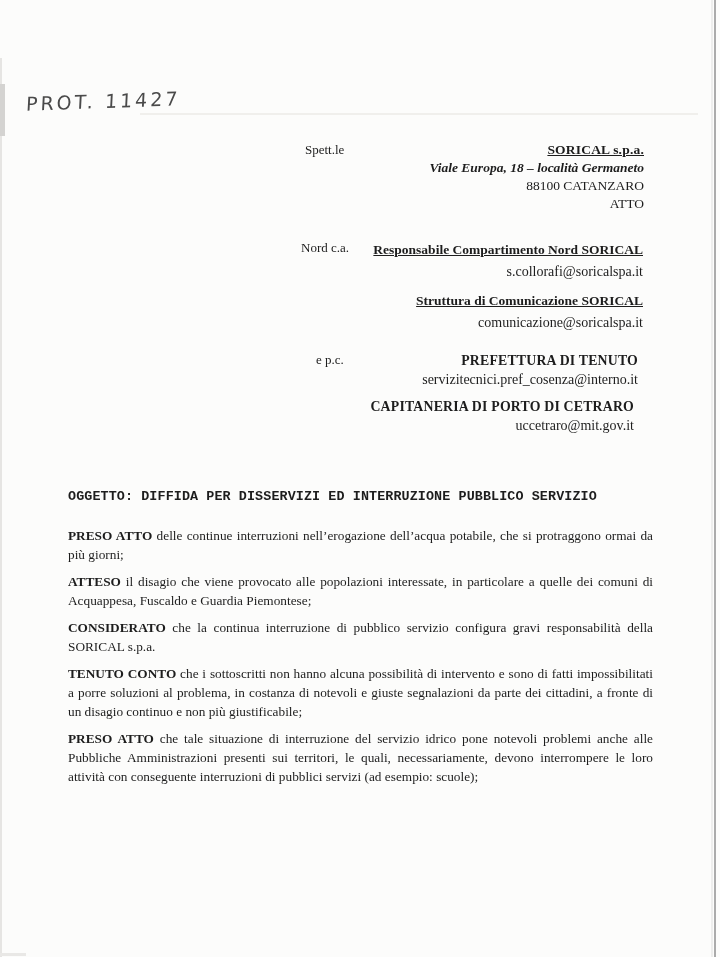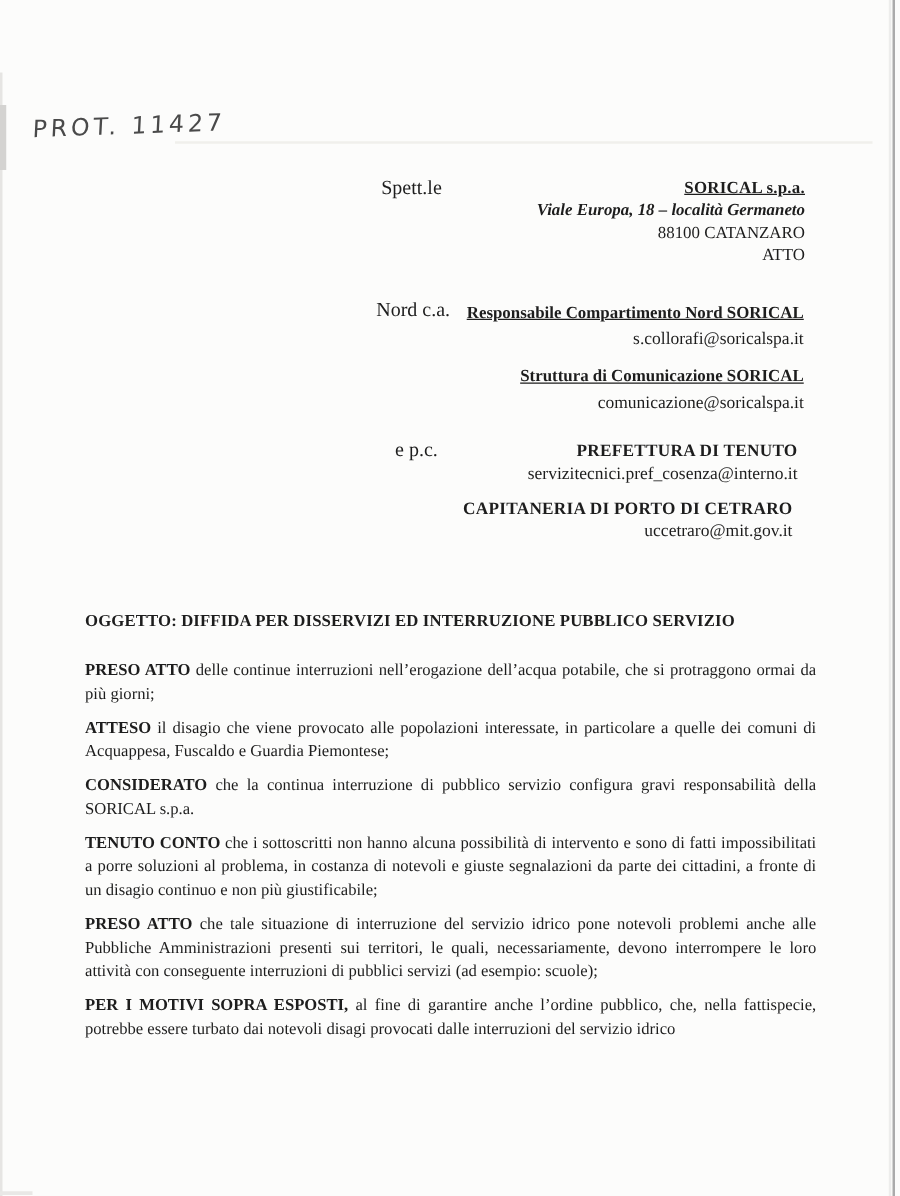--- a/index.html
+++ b/index.html
@@ -22,21 +22,21 @@
   
   .handwritten {
     position:absolute; left:26px; top:90px;
     font-family:"DejaVu Sans", sans-serif;
     font-size:19px; color:#4a4a4a;
     letter-spacing:3px; white-space:pre;
     transform:rotate(-2deg) skewX(-5deg);
   }
 
   
-  .addr-label { position:absolute; font-size:16px; }
+  .addr-label { position:absolute; font-size:13px; }
   .lbl-spett  { left:305px; top:142px; }
   .lbl-allaca { left:301px; top:240px; }
   .lbl-epc    { left:316px; top:352px; }
 
   .addr-block { position:absolute; text-align:right; }
   .blk-primary { right:76px; top:141px; font-size:13.5px; line-height:18px; }
   .org-name   { font-weight:bold; text-decoration:underline; letter-spacing:.2px; }
   .addr-italic{ font-style:italic; font-weight:600; }
 
   .blk-att1 { right:77px; top:239px; line-height:22px; }
@@ -46,21 +46,21 @@
 
   .blk-cc1 { right:82px; top:351px; line-height:19px; }
   .blk-cc2 { right:86px; top:397px; line-height:19px; }
   .cc-name { font-weight:bold; font-size:13.8px; letter-spacing:.2px; }
 
   
   .body-text {
     position:absolute; left:68px; top:487px; width:585px;
     font-size:13.3px; line-height:19px; text-align:justify;
   }
-  .subject { font-weight:bold; font-size:13.4px; margin:0 0 20px; letter-spacing:.1px; }
+  .subject { font-weight:bold; font-size:13.4px; margin:0 0 20px; letter-spacing:.1px;font-family:Liberation Mono, monospace; }
   p.par  { margin:0 0 8px; }
   .lead  { font-weight:bold; }
 </style>
 </head>
 <body>
 
 <div class="page">
 
   <div class="edge-right2"></div>
   <div class="edge-right"></div>
@@ -106,16 +106,15 @@
     <p class="par"><span class="lead">PRESO ATTO</span><span> delle continue interruzioni nell’erogazione dell’acqua potabile, che si protraggono ormai da più giorni;</span></p>
 
     <p class="par"><span class="lead">ATTESO</span><span> il disagio che viene provocato alle popolazioni interessate, in particolare a quelle dei comuni di Acquappesa, Fuscaldo e Guardia Piemontese;</span></p>
 
     <p class="par"><span class="lead">CONSIDERATO</span><span> che la continua interruzione di pubblico servizio configura gravi responsabilità della SORICAL s.p.a.</span></p>
 
     <p class="par"><span class="lead">TENUTO CONTO</span><span> che i sottoscritti non hanno alcuna possibilità di intervento e sono di fatti impossibilitati a porre soluzioni al problema, in costanza di notevoli e giuste segnalazioni da parte dei cittadini, a fronte di un disagio continuo e non più giustificabile;</span></p>
 
     <p class="par"><span class="lead">PRESO ATTO</span><span> che tale situazione di interruzione del servizio idrico pone notevoli problemi anche alle Pubbliche Amministrazioni presenti sui territori, le quali, necessariamente, devono interrompere le loro attività con conseguente interruzioni di pubblici servizi (ad esempio: scuole);</span></p>
 
-    <p class="par"><span class="lead">PER I MOTIVI SOPRA ESPOSTI,</span><span> al fine di garantire anche l’ordine pubblico, che, nella fattispecie, potrebbe essere turbato dai notevoli disagi provocati dalle interruzioni del servizio idrico</span></p>
   </div>
 
 </div>
 
 </body></html>

